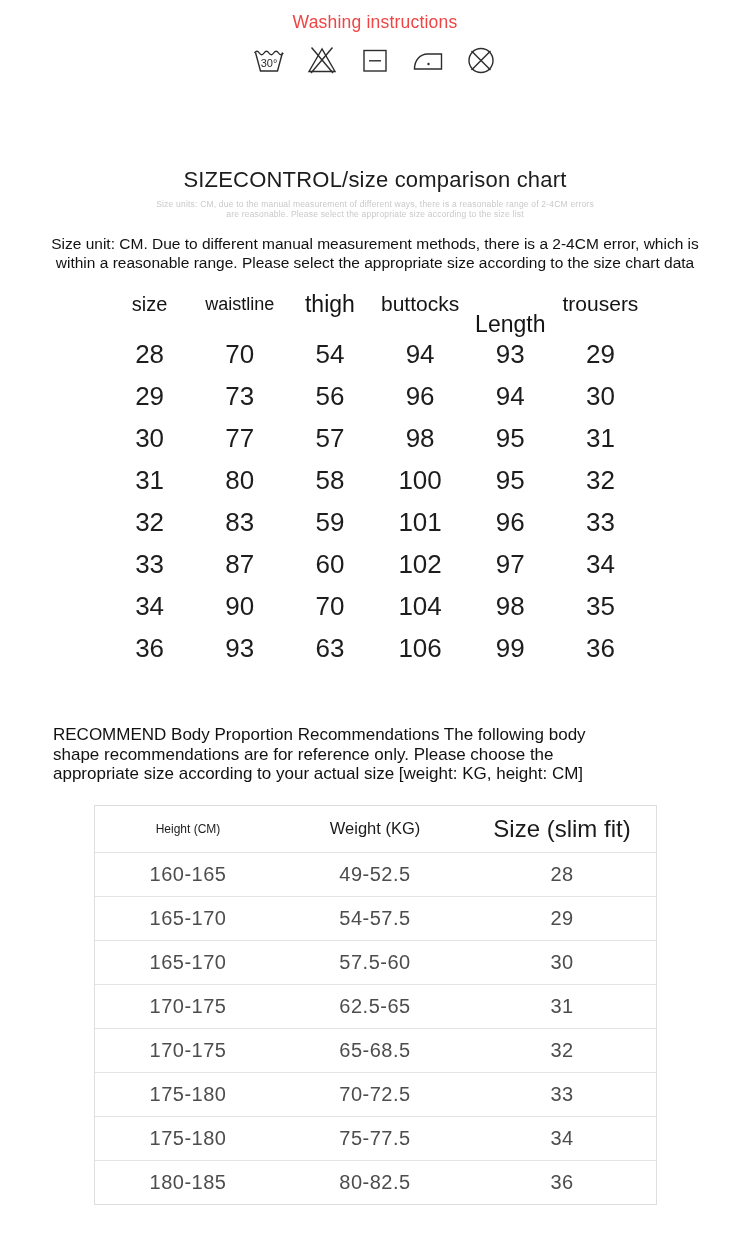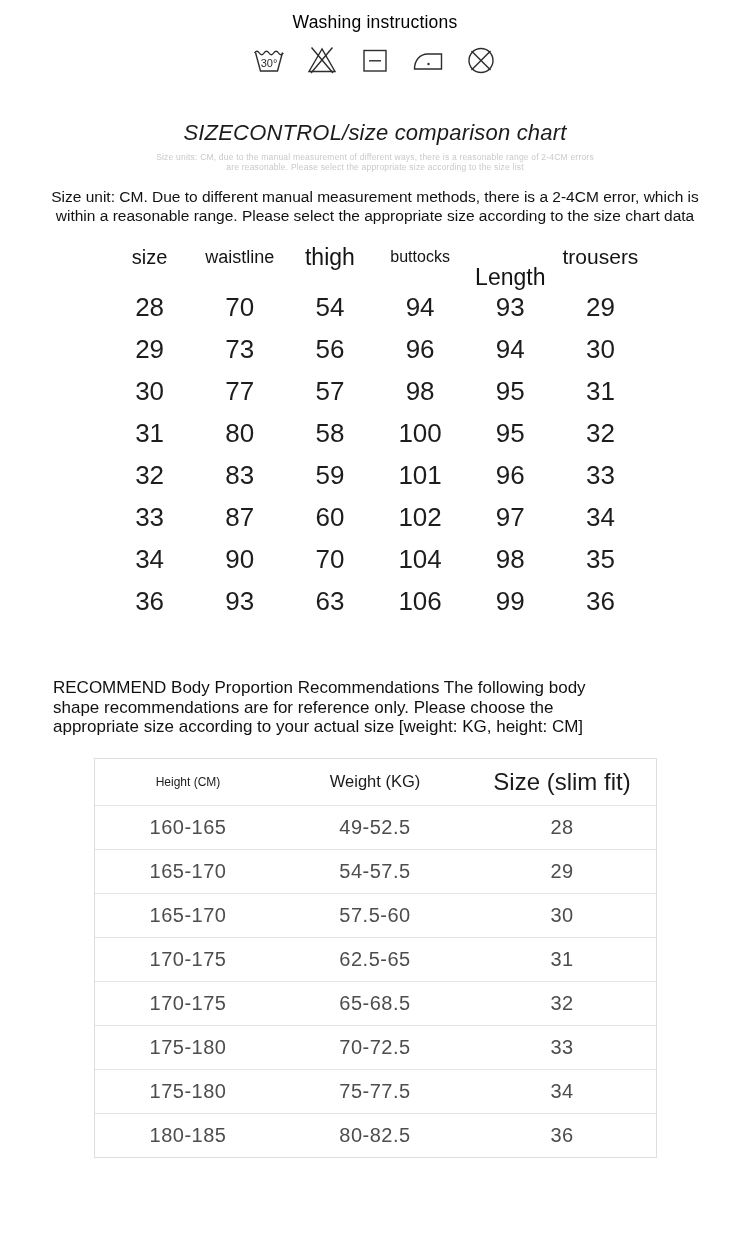--- a/index.html
+++ b/index.html
@@ -11,40 +11,39 @@
     overflow: hidden;
     -webkit-font-smoothing: antialiased;
   }
   .center { text-align: center; }
 
   
   .wash-title {
     padding-top: 12px;
     font-size: 17.5px;
     font-weight: 500;
-    color: #000000;
+    color: #ef4444;
     letter-spacing: 0.2px;
   }
   .icons-row {
     margin-top: 9px;
     display: flex;
     justify-content: center;
     align-items: center;
     gap: 17px;
   }
   .icons-row svg { display: block; }
 
   
   .size-heading {
-    margin-top: 42px;
+    margin-top: 89px;
     font-size: 22px;
     font-weight: 400;
     color: #1c1c1c;
     letter-spacing: 0.2px;
-    font-style: italic;
   }
   .fine-print {
     margin-top: 6px;
     font-size: 8.5px;
     line-height: 10px;
     color: #c9c9c9;
     letter-spacing: 0.2px;
   }
   .size-note {
     margin: 15px auto 0;
@@ -60,21 +59,21 @@
   }
   .size-header-row {
     display: flex;
     align-items: center;
     height: 38px;
   }
   .size-header-row > div { flex: 1; text-align: center; color: #141414; }
   .h0 { font-size: 20px; }
   .h1 { font-size: 18px; }
   .h2 { font-size: 23px; }
-  .h3 { font-size: 16px; }
+  .h3 { font-size: 21px; }
   .h4 { font-size: 23px; margin-top: 40px; }
   .h5 { font-size: 21px; }
 
   .size-rows { margin-top: 10px; }
   .size-row {
     display: flex;
     align-items: center;
     height: 42px;
   }
   .size-row > div {

